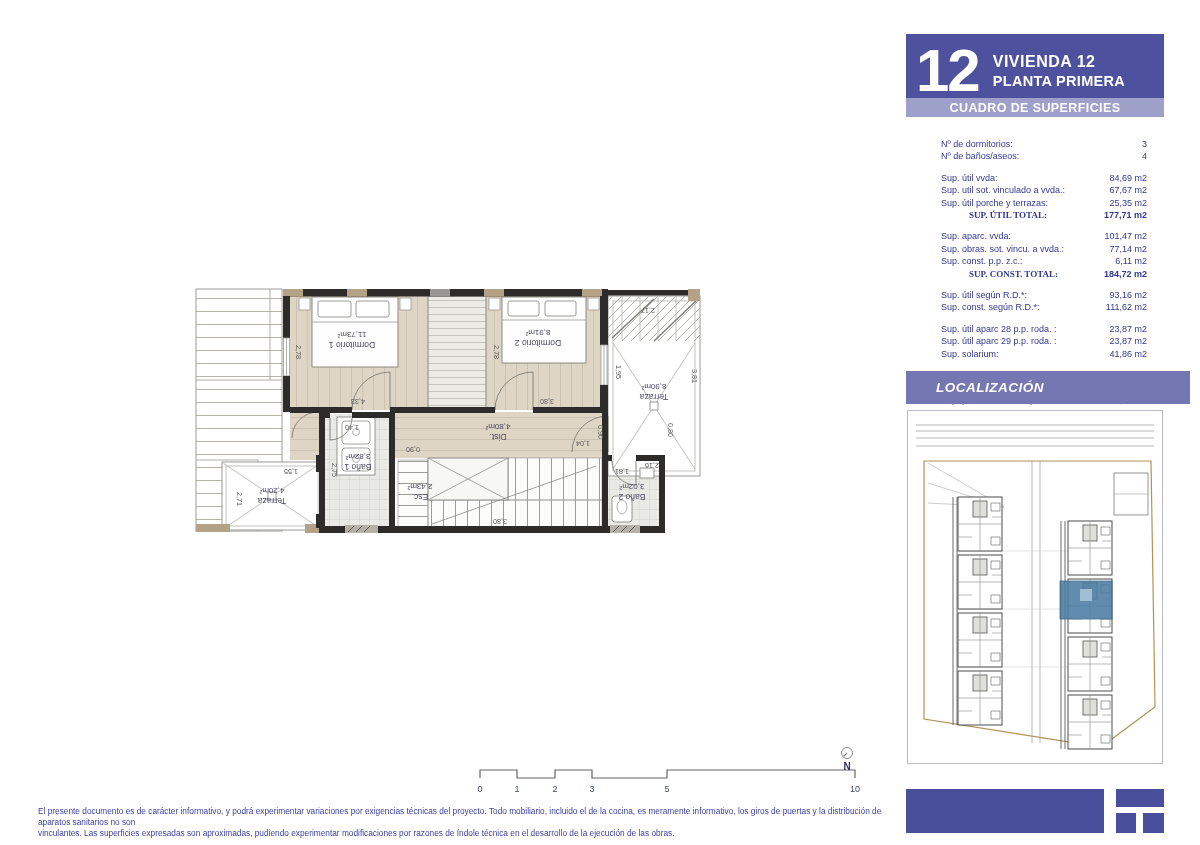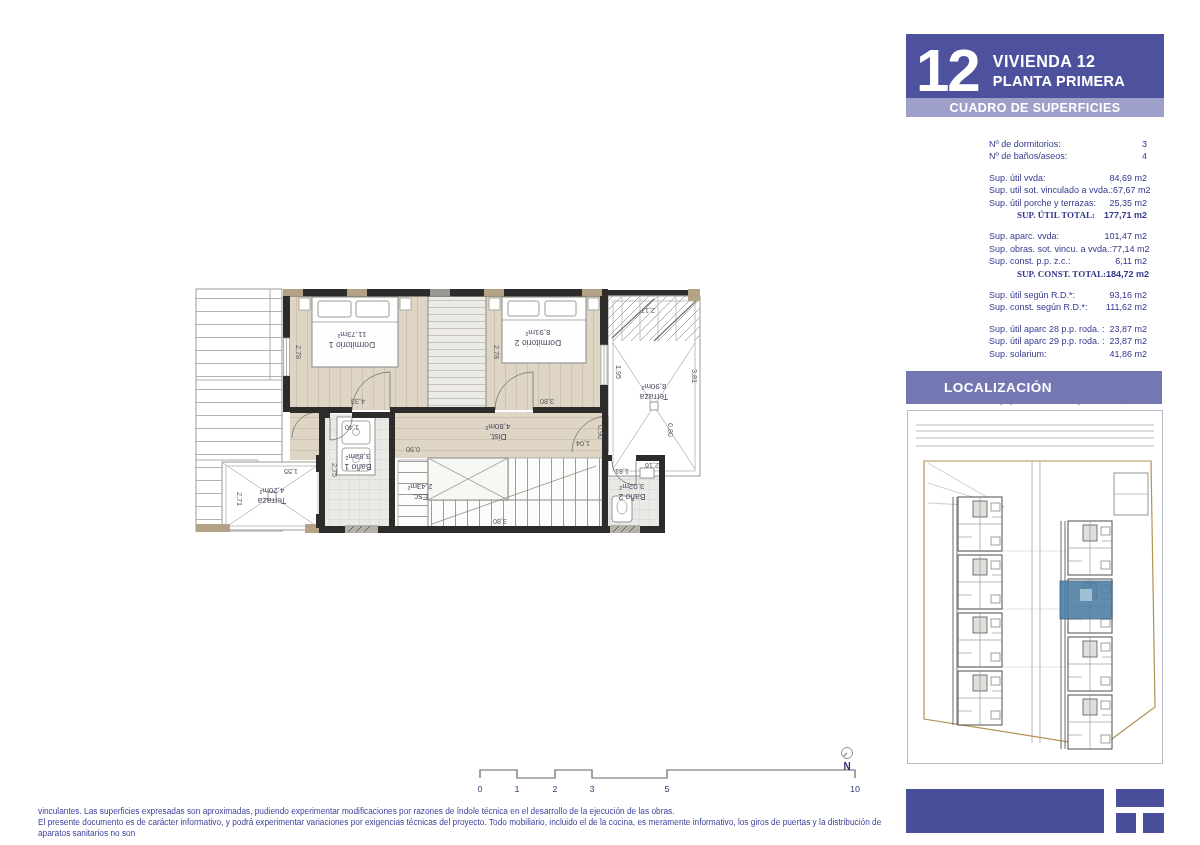--- a/index.html
+++ b/index.html
@@ -8,26 +8,26 @@
   
   #sidebar{left:906px;top:0;width:258px;height:845px;position:absolute;}
   .sb-header{position:absolute;left:0;top:34px;width:258px;height:74px;background:#4e529e;
     color:#fff;display:flex;align-items:center;box-sizing:border-box;padding:0 10px;}
   .sb-num{font-size:60px;font-weight:bold;line-height:64px;letter-spacing:-2px;margin-right:14px;}
   .sb-titles{display:flex;flex-direction:column;justify-content:flex-end;}
   .sb-t1{font-size:16px;font-weight:bold;letter-spacing:.5px;}
   .sb-t2{font-size:14.5px;font-weight:bold;letter-spacing:.3px;margin-top:2px;}
   .band1{position:absolute;left:0;top:98px;width:258px;height:19px;background:#9fa0ca;color:#fff;
     font-size:12.5px;font-weight:bold;display:flex;align-items:center;justify-content:center;letter-spacing:.4px;}
-  .band2{position:absolute;left:0;top:371px;width:256px;height:33px;background:#7577b2;color:#fff;
-    font-size:13.5px;font-weight:bold;display:flex;align-items:center;box-sizing:border-box;padding-left:38px;letter-spacing:.5px;}
+  .band2{position:absolute;left:0;top:371px;width:284px;height:33px;background:#7577b2;color:#fff;
+    font-size:13.5px;font-weight:bold;display:flex;align-items:center;box-sizing:border-box;padding-left:30px;letter-spacing:.5px;font-style:italic;}
   #surf-table{position:absolute;left:0;top:138px;width:258px;box-sizing:border-box;
     padding:0 17px 0 35px;color:#33388e;font-size:9px;}
   .grp{margin-bottom:9px;}
-  .row{display:flex;justify-content:space-between;line-height:12.4px;white-space:nowrap;margin-left:48px;}
+  .row{display:flex;justify-content:space-between;line-height:12.4px;white-space:nowrap;}
   .row.total{font-weight:bold;}
   .row.total span:first-child{padding-left:28px;font-family:Liberation Serif, serif;}
   #site-box{position:absolute;left:1px;top:410px;width:254px;height:352px;border:1px solid #b9b9c9;background:#fff;}
   
   #logo{position:absolute;left:906px;top:789px;width:258px;height:45px;}
   #logo div{position:absolute;background:#4a4f9b;}
   .logo-bar{left:0;top:0;width:198px;height:44px;}
   .logo-top{left:210px;top:0;width:48px;height:18px;}
   .logo-sq1{left:210px;top:24px;width:20px;height:20px;}
   .logo-sq2{left:237px;top:24px;width:21px;height:20px;}
@@ -411,15 +411,15 @@
 </div>
 
 <div id="logo">
   <div class="logo-bar"></div>
   <div class="logo-top"></div>
   <div class="logo-sq1"></div>
   <div class="logo-sq2"></div>
 </div>
 
 <div id="footer">
+  <div>El presente documento es de carácter informativo, y podrá experimentar variaciones por exigencias técnicas del proyecto. Todo mobiliario, incluido el de la cocina, es meramente informativo, los giros de puertas y la distribución de aparatos sanitarios no son</div>
   <div>vinculantes. Las superficies expresadas son aproximadas, pudiendo experimentar modificaciones por razones de índole técnica en el desarrollo de la ejecución de las obras.</div>
-  <div>El presente documento es de carácter informativo, y podrá experimentar variaciones por exigencias técnicas del proyecto. Todo mobiliario, incluido el de la cocina, es meramente informativo, los giros de puertas y la distribución de aparatos sanitarios no son</div>
 </div>
 
 </body></html>

